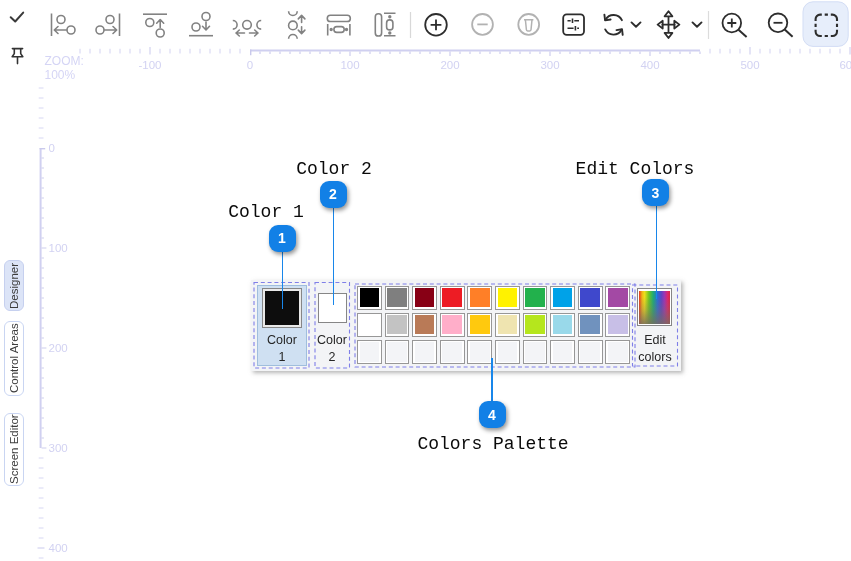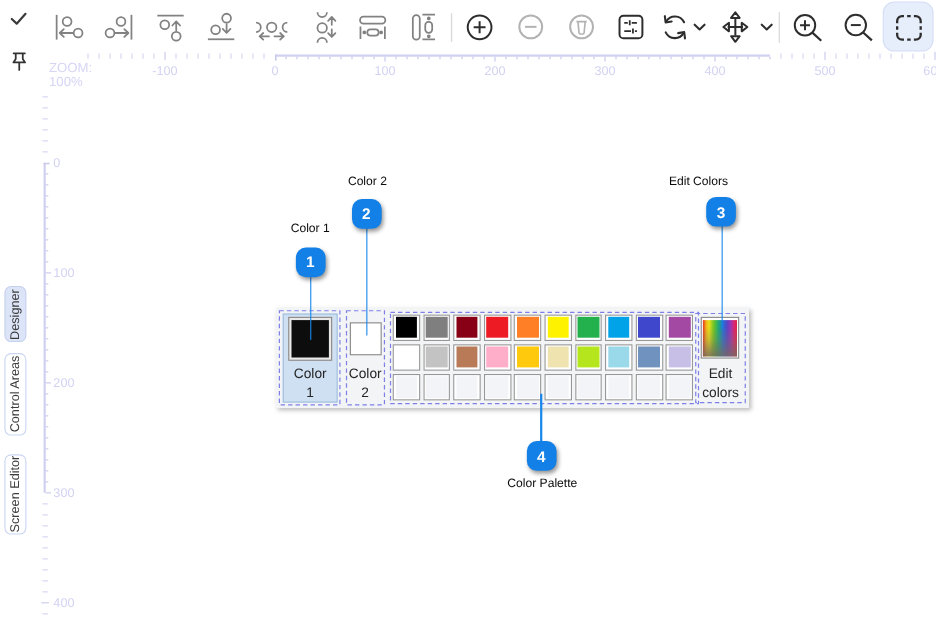--- a/index.html
+++ b/index.html
@@ -4,21 +4,21 @@
 html,body{margin:0;padding:0;}
 body{width:851px;height:561px;position:relative;overflow:hidden;background:#fff;font-family:"Liberation Sans",sans-serif;}
 .abs{position:absolute;}
 .tab{position:absolute;left:4px;width:20px;border-radius:6px;display:flex;align-items:center;justify-content:center;
  font-size:11.5px;color:#3c3c3c;writing-mode:vertical-rl;transform:rotate(180deg);box-sizing:border-box;white-space:nowrap;}
 .swb{position:absolute;width:24.8px;height:24.2px;border:1px solid #979797;background:#fff;box-sizing:border-box;}
 .swi{position:absolute;left:1.5px;top:1.5px;right:1.5px;bottom:1.5px;}
 .badge{position:absolute;width:27px;height:27px;border-radius:9px;background:#1280e6;color:#fff;font-size:14px;font-weight:bold;
  display:flex;align-items:center;justify-content:center;box-shadow:1.5px 2.5px 4px rgba(0,0,0,0.42);}
 .aline{position:absolute;width:1.3px;background:#1886ea;}
-.albl{position:absolute;transform:translateX(-50%);font-size:11px;color:#0a0a0a;white-space:nowrap;}
+.albl{position:absolute;transform:translateX(-50%);font-size:18px;color:#0a0a0a;white-space:nowrap;font-family:Liberation Mono, monospace;}
 .ctext{position:absolute;transform:translateX(-50%);font-size:12.5px;line-height:16.5px;color:#262626;text-align:center;white-space:nowrap;}
 </style></head>
 <body>
 
 <svg class="abs" style="left:0;top:0;" width="851" height="561" viewBox="0 0 851 561" fill="none">
 
  <path d="M10.7,17.3 L15.2,21.5 L23.2,12.6" stroke="#3a3a3a" stroke-width="2" stroke-linecap="round" stroke-linejoin="round"></path>
 
  <g stroke="#333" stroke-width="1.6" stroke-linecap="round" stroke-linejoin="round">
   <path d="M12.4,48.6 H22.6 M14.3,48.9 V53.6 M20.7,48.9 V53.6 M14.3,53.6 L12.2,56.8 H22.8 L20.7,53.6 M17.5,56.9 V63.6"></path>
@@ -342,27 +342,27 @@
 </svg>
 
 <div class="aline" style="left:282px;top:251px;height:58px;"></div>
 
 <div class="aline" style="left:332.7px;top:207px;height:98px;"></div>
 
 <div class="aline" style="left:655.7px;top:205px;height:94px;"></div>
 
 <div class="aline" style="left:491.3px;top:358px;height:43px;"></div>
 
-<div class="albl" style="left:282px;top:202px;">Color 1</div>
+<div class="albl" style="left:266px;top:202px;">Color 1</div>
 
 <div class="badge" style="left:268.5px;top:224.5px;">1</div>
 
 <div class="albl" style="left:334px;top:158.5px;">Color 2</div>
 
 <div class="badge" style="left:319.5px;top:180.5px;">2</div>
 
 <div class="albl" style="left:635px;top:158.5px;">Edit Colors</div>
 
 <div class="badge" style="left:642px;top:179px;">3</div>
 
 <div class="badge" style="left:478.5px;top:401px;">4</div>
 
-<div class="albl" style="left:493px;top:433.5px;">Color Palette</div>
+<div class="albl" style="left:493px;top:433.5px;">Colors Palette</div>
 
 </body></html>

